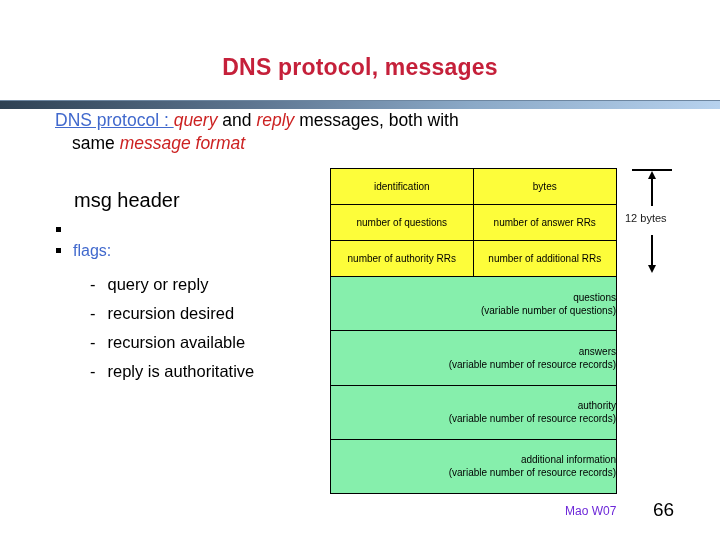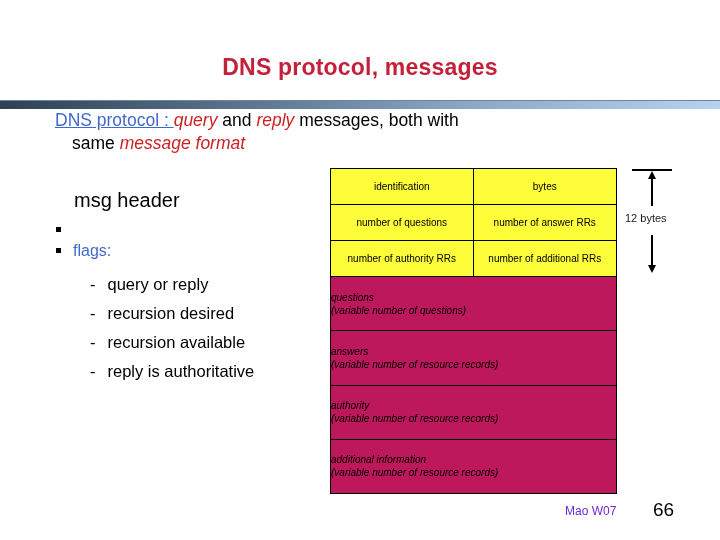--- a/index.html
+++ b/index.html
@@ -43,23 +43,23 @@
     border:1px solid #000;box-sizing:border-box;display:flex;flex-direction:column;
     font-size:10px;color:#000;
   }
   .hrow{display:flex;height:36px;flex:0 0 36px;border-bottom:1px solid #000;box-sizing:border-box;}
   .hcell{
     background:#fdfd3a;flex:1 1 50%;display:flex;align-items:center;justify-content:center;
     box-sizing:border-box;text-align:center;
   }
   .hcell.first{border-right:1px solid #000;}
   .brow{
-    background:#be185d;flex:1 1 auto;border-bottom:1px solid #000;box-sizing:border-box;
-    display:flex;flex-direction:column;align-items:flex-start;justify-content:center;
-    text-align:center;line-height:13px;font-style:italic;
+    background:#86efac;flex:1 1 auto;border-bottom:1px solid #000;box-sizing:border-box;
+    display:flex;flex-direction:column;align-items:flex-end;justify-content:center;
+    text-align:center;line-height:13px;
   }
   .brow.last{border-bottom:none;}
   
   .anno{position:absolute;left:625px;top:165px;width:80px;height:120px;}
   .cap{position:absolute;left:7px;top:4px;width:40px;height:2px;background:#000;}
   .ah-up{position:absolute;left:23px;top:6px;width:0;height:0;
     border-left:4px solid transparent;border-right:4px solid transparent;border-bottom:8px solid #000;}
   .vline-top{position:absolute;left:26px;top:12px;width:2px;height:29px;background:#000;}
   .anno-label{position:absolute;left:0;top:47px;width:56px;font-size:11px;color:#1a1a1a;}
   .vline-bot{position:absolute;left:26px;top:70px;width:2px;height:31px;background:#000;}

